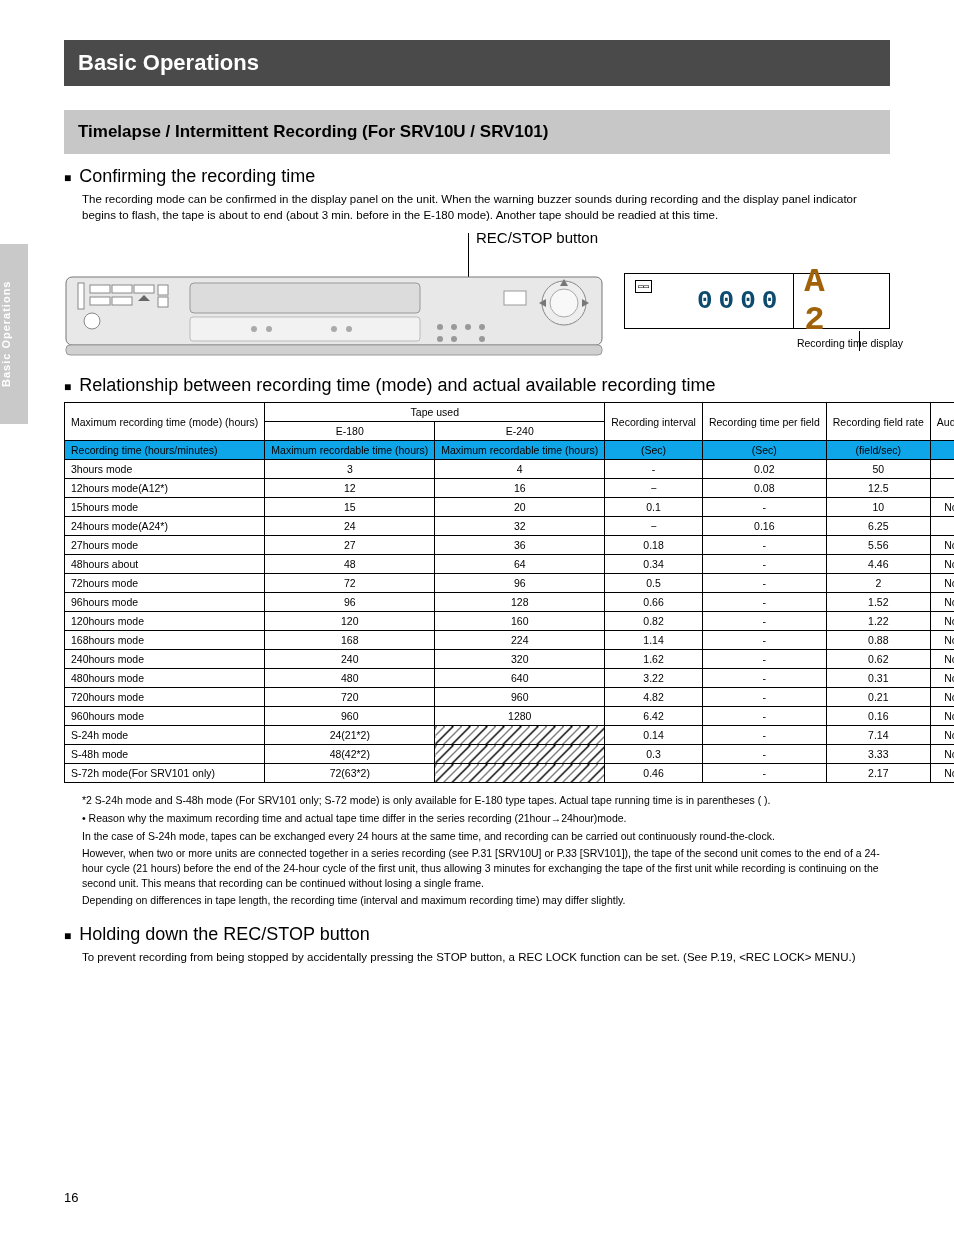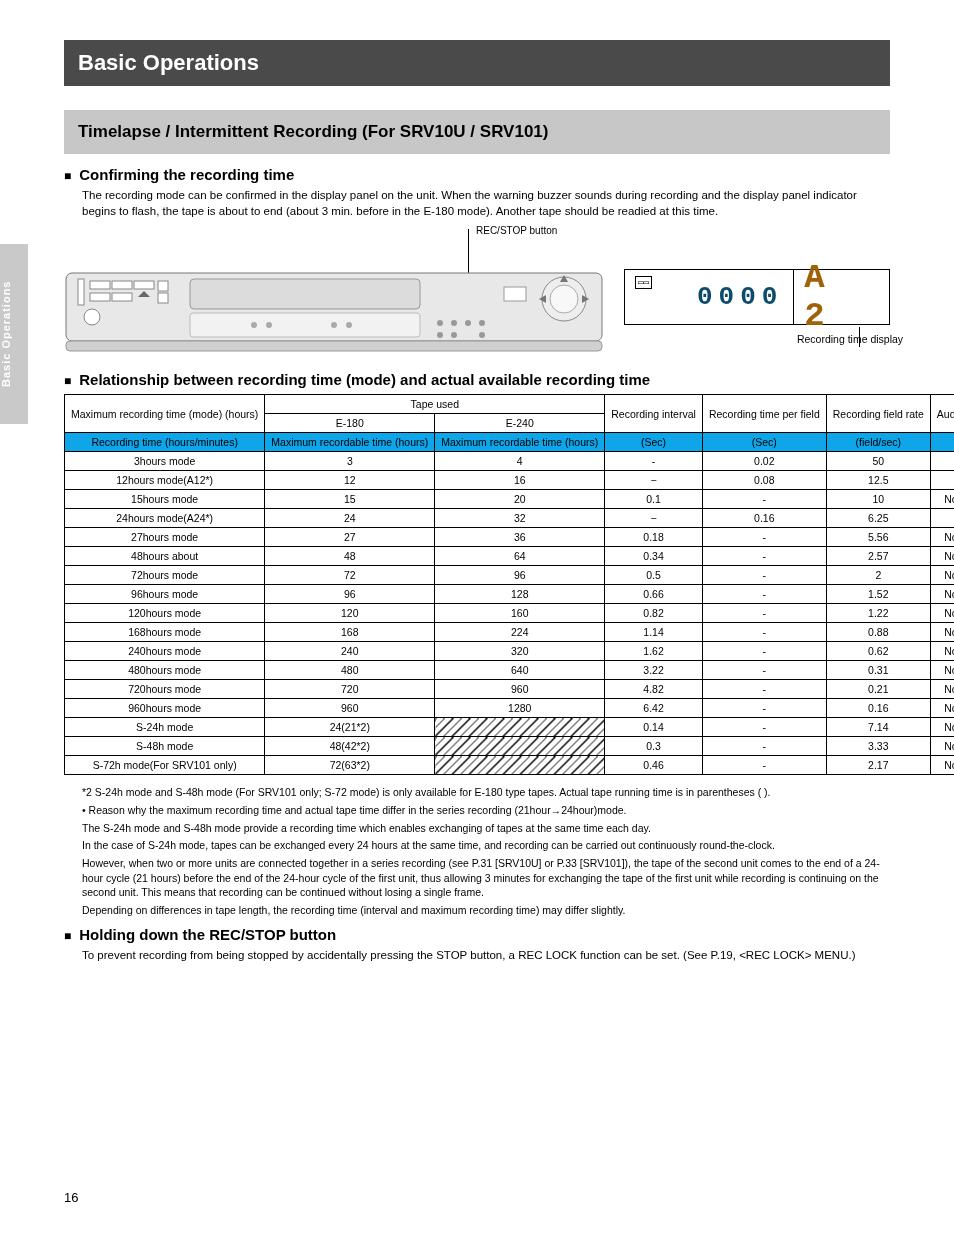--- a/index.html
+++ b/index.html
@@ -4,43 +4,43 @@
 <style>
   * { box-sizing: border-box; margin: 0; padding: 0; }
   html, body { width: 954px; background: #fff; font-family: Arial, Helvetica, sans-serif; color: #000; }
   .page { width: 954px; height: 1235px; position: relative; padding: 40px 64px 0 64px; }
 
   .side-tab { position: absolute; left: 0; top: 244px; width: 28px; height: 180px; background: #c9c9c9; color: #fff; writing-mode: vertical-rl; transform: rotate(180deg); font-size: 11px; letter-spacing: 1px; text-align: center; padding: 6px 0; font-weight: bold; }
 
   .title1 { background: #4a4a4a; color: #fff; font-size: 22px; font-weight: bold; padding: 10px 14px; }
   .title2 { background: #c7c7c7; color: #000; font-size: 17px; font-weight: bold; padding: 12px 14px; margin-top: 24px; }
 
-  .sec-h { margin-top: 12px; font-size: 15px; font-weight: bold; }
+  .sec-h { margin-top: 12px; font-size: 18px; font-weight: normal; }
   .sec-h::before { content: "■"; margin-right: 8px; font-size: 12px; }
 
   .intro { font-size: 11.5px; margin: 4px 0 10px 18px; line-height: 1.4; }
 
   .device-area { position: relative; height: 130px; margin: 0 0 6px 0; }
   .callout-line { position: absolute; left: 404px; top: 0; width: 1px; height: 54px; background: #000; }
-  .callout-text { position: absolute; left: 412px; top: -4px; font-size: 10px; }
+  .callout-text { position: absolute; left: 412px; top: -4px; font-size: 15px; }
   .vcr { position: absolute; left: 0; top: 34px; width: 540px; height: 90px; }
   .vcr svg { width: 100%; height: 100%; }
   .lcd-wrap { position: absolute; right: 0; top: 40px; width: 266px; }
   .lcd { border: 1px solid #000; height: 56px; position: relative; display: flex; align-items: center; font-family: 'Courier New', monospace; padding: 0 10px; }
   .lcd .tape { position: absolute; left: 10px; top: 6px; font-size: 9px; border: 1px solid #000; padding: 0 2px; }
   .lcd .digits { font-size: 26px; letter-spacing: 6px; margin-left: 62px; color: #0c4a6e; font-weight: bold; }
   .lcd .sep { width: 1px; height: 100%; background: #000; margin: 0 10px; }
   .lcd .ch { font-size: 34px; letter-spacing: 10px; color: #a16207; font-weight: bold; }
   .lcd-arrow { position: absolute; right: 30px; top: 58px; width: 1px; height: 20px; background: #000; }
   .lcd-label { position: absolute; right: -40px; top: 64px; font-size: 10.5px; width: 160px; text-align: center; }
 
   table.rec { width: 100%; border-collapse: collapse; font-size: 10.5px; margin-top: 6px; }
   table.rec th, table.rec td { border: 1px solid #000; padding: 3px 6px; text-align: center; white-space: nowrap; }
   table.rec th { font-weight: normal; }
-  table.rec td.left, table.rec th.left { text-align: center; }
+  table.rec td.left, table.rec th.left { text-align: left; }
   tr.hdr th { background: #fff; }
   tr.subhdr th { background: #0ea5e9; font-weight: normal; }
   td.hatch { background: repeating-linear-gradient(135deg, #000 0, #000 1px, #fff 1px, #fff 6px); }
 
   .notes { font-size: 10.5px; margin: 10px 0 0 18px; line-height: 1.4; }
   .notes p { margin-bottom: 3px; }
 
   .footer-page { position: absolute; bottom: 30px; left: 64px; font-size: 13px; }
 </style>
 </head>
@@ -180,21 +180,21 @@
           <td>-</td>
           <td>5.56</td>
           <td>Not Possible</td>
         </tr>
         <tr>
           <td class="left">48hours about</td>
           <td>48</td>
           <td>64</td>
           <td>0.34</td>
           <td>-</td>
-          <td>2.57</td>
+          <td>4.46</td>
           <td>Not Possible</td>
         </tr>
         <tr>
           <td class="left">72hours mode</td>
           <td>72</td>
           <td>96</td>
           <td>0.5</td>
           <td>-</td>
           <td>2</td>
           <td>Not Possible</td>
@@ -288,23 +288,22 @@
           <td>-</td>
           <td>2.17</td>
           <td>Not Possible</td>
         </tr>
       </tbody>
   </table>
 
   <div class="notes">
     <p>*2 S-24h mode and S-48h mode (For SRV101 only; S-72 mode) is only available for E-180 type tapes. Actual tape running time is in parentheses ( ).</p>
     <p>• Reason why the maximum recording time and actual tape time differ in the series recording (21hour→24hour)mode.</p>
-    <p>The S-24h mode and S-48h mode provide a recording time which enables exchanging of tapes at the same time each day.</p>
     <p>In the case of S-24h mode, tapes can be exchanged every 24 hours at the same time, and recording can be carried out continuously round-the-clock.</p>
     <p>However, when two or more units are connected together in a series recording (see P.31 [SRV10U] or P.33 [SRV101]), the tape of the second unit comes to the end of a 24-hour cycle (21 hours) before the end of the 24-hour cycle of the first unit, thus allowing 3 minutes for exchanging the tape of the first unit while recording is continuing on the second unit. This means that recording can be continued without losing a single frame.</p>
     <p>Depending on differences in tape length, the recording time (interval and maximum recording time) may differ slightly.</p>
   </div>
 
-  <div class="sec-h" style="margin-top:8px">Holding down the REC/STOP button</div>
+  <div class="sec-h" style="margin-top:16px">Holding down the REC/STOP button</div>
   <p class="intro">To prevent recording from being stopped by accidentally pressing the STOP button, a REC LOCK function can be set. (See P.19, &lt;REC LOCK&gt; MENU.)</p>
 
   <div class="footer-page">16</div>
 </div>
 
 </body></html>

